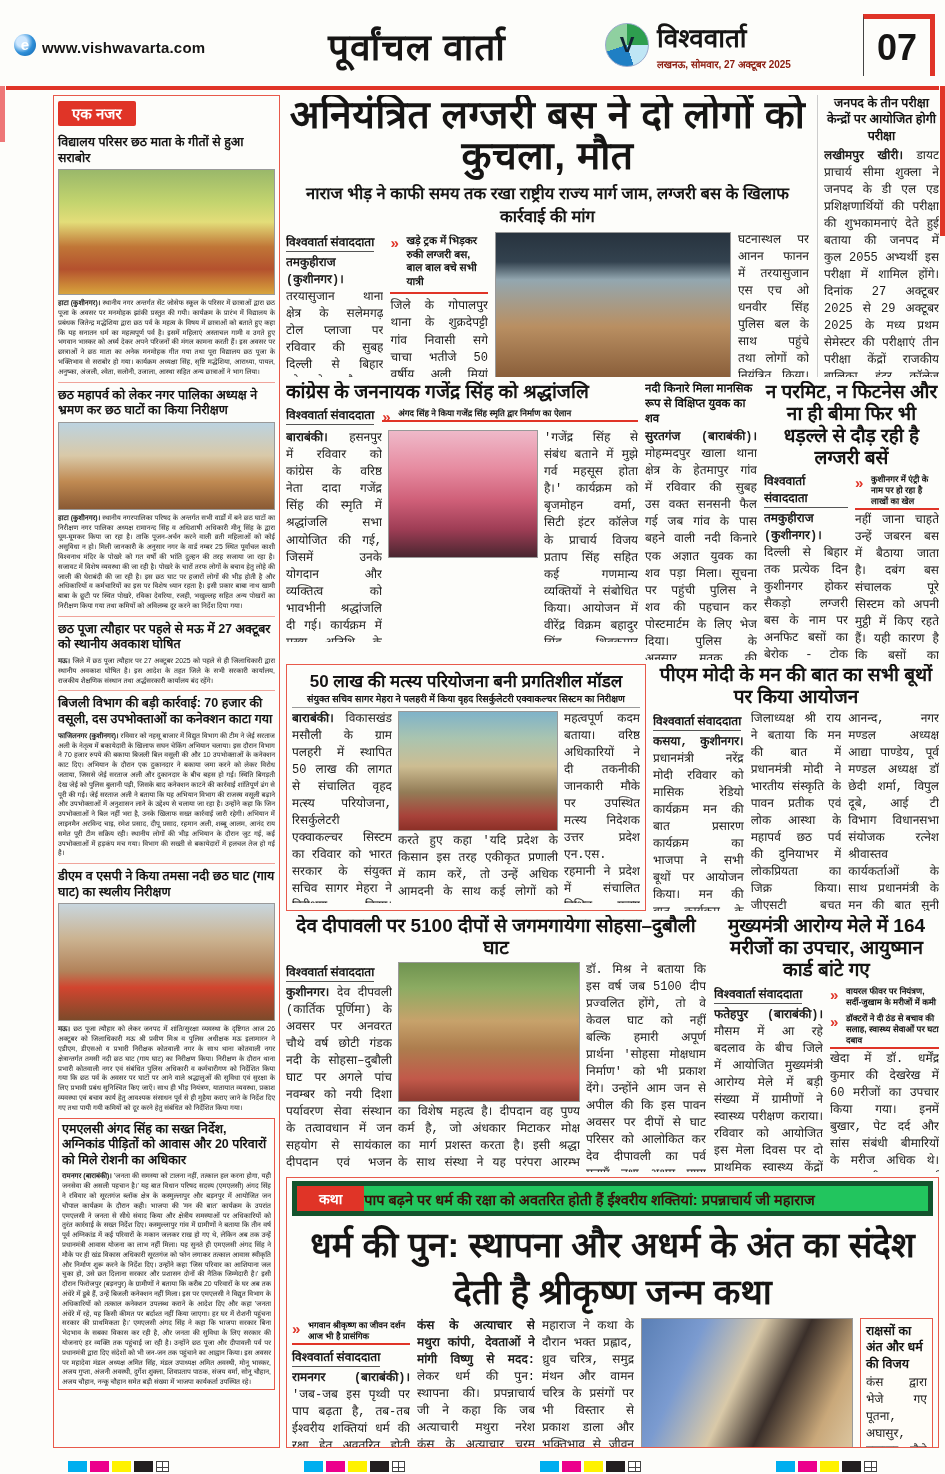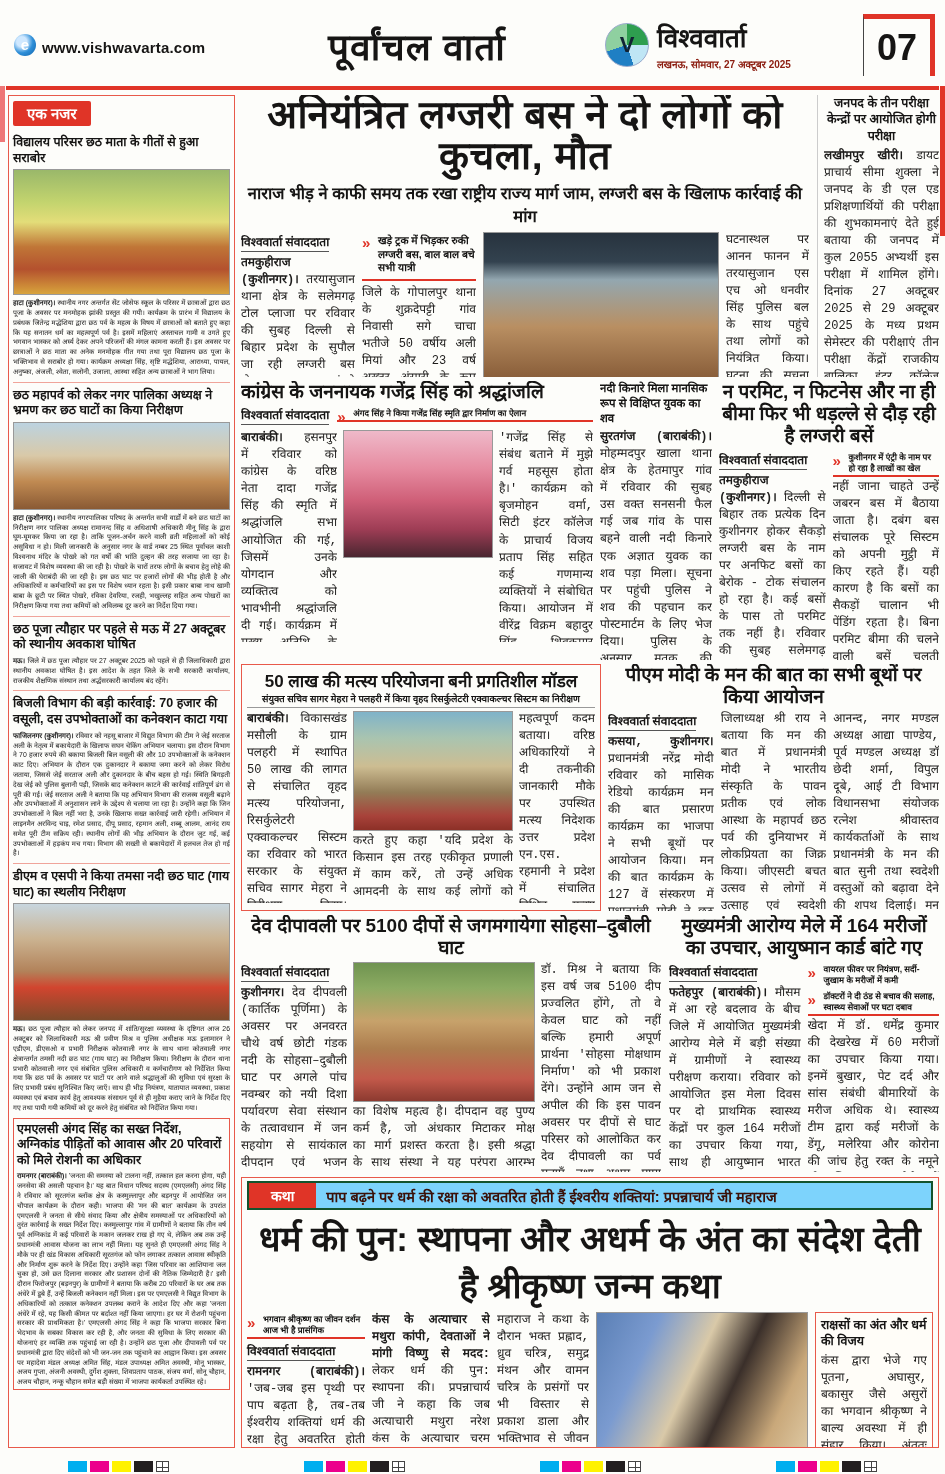--- a/index.html
+++ b/index.html
@@ -13,21 +13,21 @@
   .site-url { font-weight:bold; font-size:15px; letter-spacing:.2px; }
   .masthead { flex:1; text-align:center; font-size:37px; font-weight:bold; letter-spacing:1px; }
   .brand { display:flex; align-items:center; gap:8px; width:250px; }
   .globe { width:44px; height:44px; border-radius:50%; background:conic-gradient(#2e9e4f 0 25%,#bfe6f5 25% 45%,#1f7fc4 45% 70%,#8fd0a0 70% 100%); position:relative; border:1px solid #9ac; }
   .globe span { position:absolute; inset:0; display:flex; align-items:center; justify-content:center; font-size:22px; font-weight:bold; color:#123; }
   .brand-name { font-size:26px; font-weight:bold; }
   .edition { font-size:10px; font-weight:bold; color:#8d2013; margin-top:2px; }
   .pageno { width:72px; height:62px; border-top:5px solid #e03427; border-right:5px solid #e03427; border-left:1px solid #444; display:flex; align-items:center; justify-content:center; font-size:36px; font-weight:bold; margin-left:8px; }
   .hdr-rule { height:4px; background:#e03427; margin:0 6px; }
   
-  .content { display:flex; gap:6px; padding:5px 6px 0 8px; height:1358px; }
+  .content { display:flex; gap:6px; padding:5px 6px 0 8px; height:1358px;margin-left:45px; }
   .sidebar { width:227px; border:1px solid #e8594a; padding:3px 4px; overflow:hidden; }
   .main { flex:1; overflow:hidden; display:flex; flex-direction:column; }
   
   .sb-tag { background:#e03427; color:#fff; font-weight:bold; font-size:15px; padding:2px 14px 3px; display:inline-block; border-radius:2px; margin:2px 0 4px; }
   .sb-h { font-weight:bold; font-size:12.5px; line-height:1.25; margin:5px 0 3px; }
   .sb-photo { width:100%; border:1px solid #bbb; margin:2px 0 3px; }
   .sb-body { font-size:6.9px; line-height:1.42; text-align:justify; color:#222; }
   .sb-sep { border:none; border-top:1px solid #f0a49a; margin:5px 0 2px; }
   .sb-box { border:1px solid #e8594a; padding:3px 3px 2px; margin-top:5px; }
   .dl { font-weight:bold; }
@@ -72,21 +72,21 @@
   
   .deepband { display:flex; gap:8px; height:262px; margin-top:4px; }
   .deep { width:420px; overflow:hidden; }
   .deep-sub { font-size:12px; font-weight:bold; text-align:center; margin:1px 0 3px; }
   .deep-row { display:flex; gap:6px; }
   .ph-meet { width:182px; height:140px; background:linear-gradient(180deg,#6f9350 0%,#8cab62 18%,#c7a26b 42%,#ad7d4e 62%,#c2594a 84%,#8c3a30 100%); }
   .arogya { flex:1; overflow:hidden; }
   .aro-cols { display:flex; gap:7px; }
   
   .katha { margin-top:5px; border:1px solid #e8594a; padding:3px 5px 2px; height:276px; overflow:hidden; }
-  .strap { display:flex; align-items:center; gap:10px; background:#7dd3fc; border:2px solid #14532d; }
+  .strap { display:flex; align-items:center; background:#22c55e; border:5px solid #14532d; }
   .strap-tag { background:#e03427; color:#fff; font-weight:bold; font-size:14px; padding:3px 22px; }
   .strap-txt { font-size:14.5px; font-weight:bold; color:#3a1008; }
   .katha-h { font-size:35px; font-weight:bold; text-align:center; margin:4px 0 4px; }
   .katha-row { display:flex; gap:7px; }
   .kcol { width:118px; }
   .kmini { font-weight:bold; }
   .ph-saint { width:212px; height:182px; background:linear-gradient(115deg,#5a7fb5 0%,#7b9bd0 22%,#d9c9a8 42%,#3a2f2a 58%,#c9a87a 78%,#e6d6b4 100%); }
   .raksha { flex:1; border:1.5px solid #e8594a; padding:4px 5px; background:#fffdf8; }
   .raksha-h { font-size:12.5px; font-weight:bold; line-height:1.3; margin-bottom:3px; }
   

